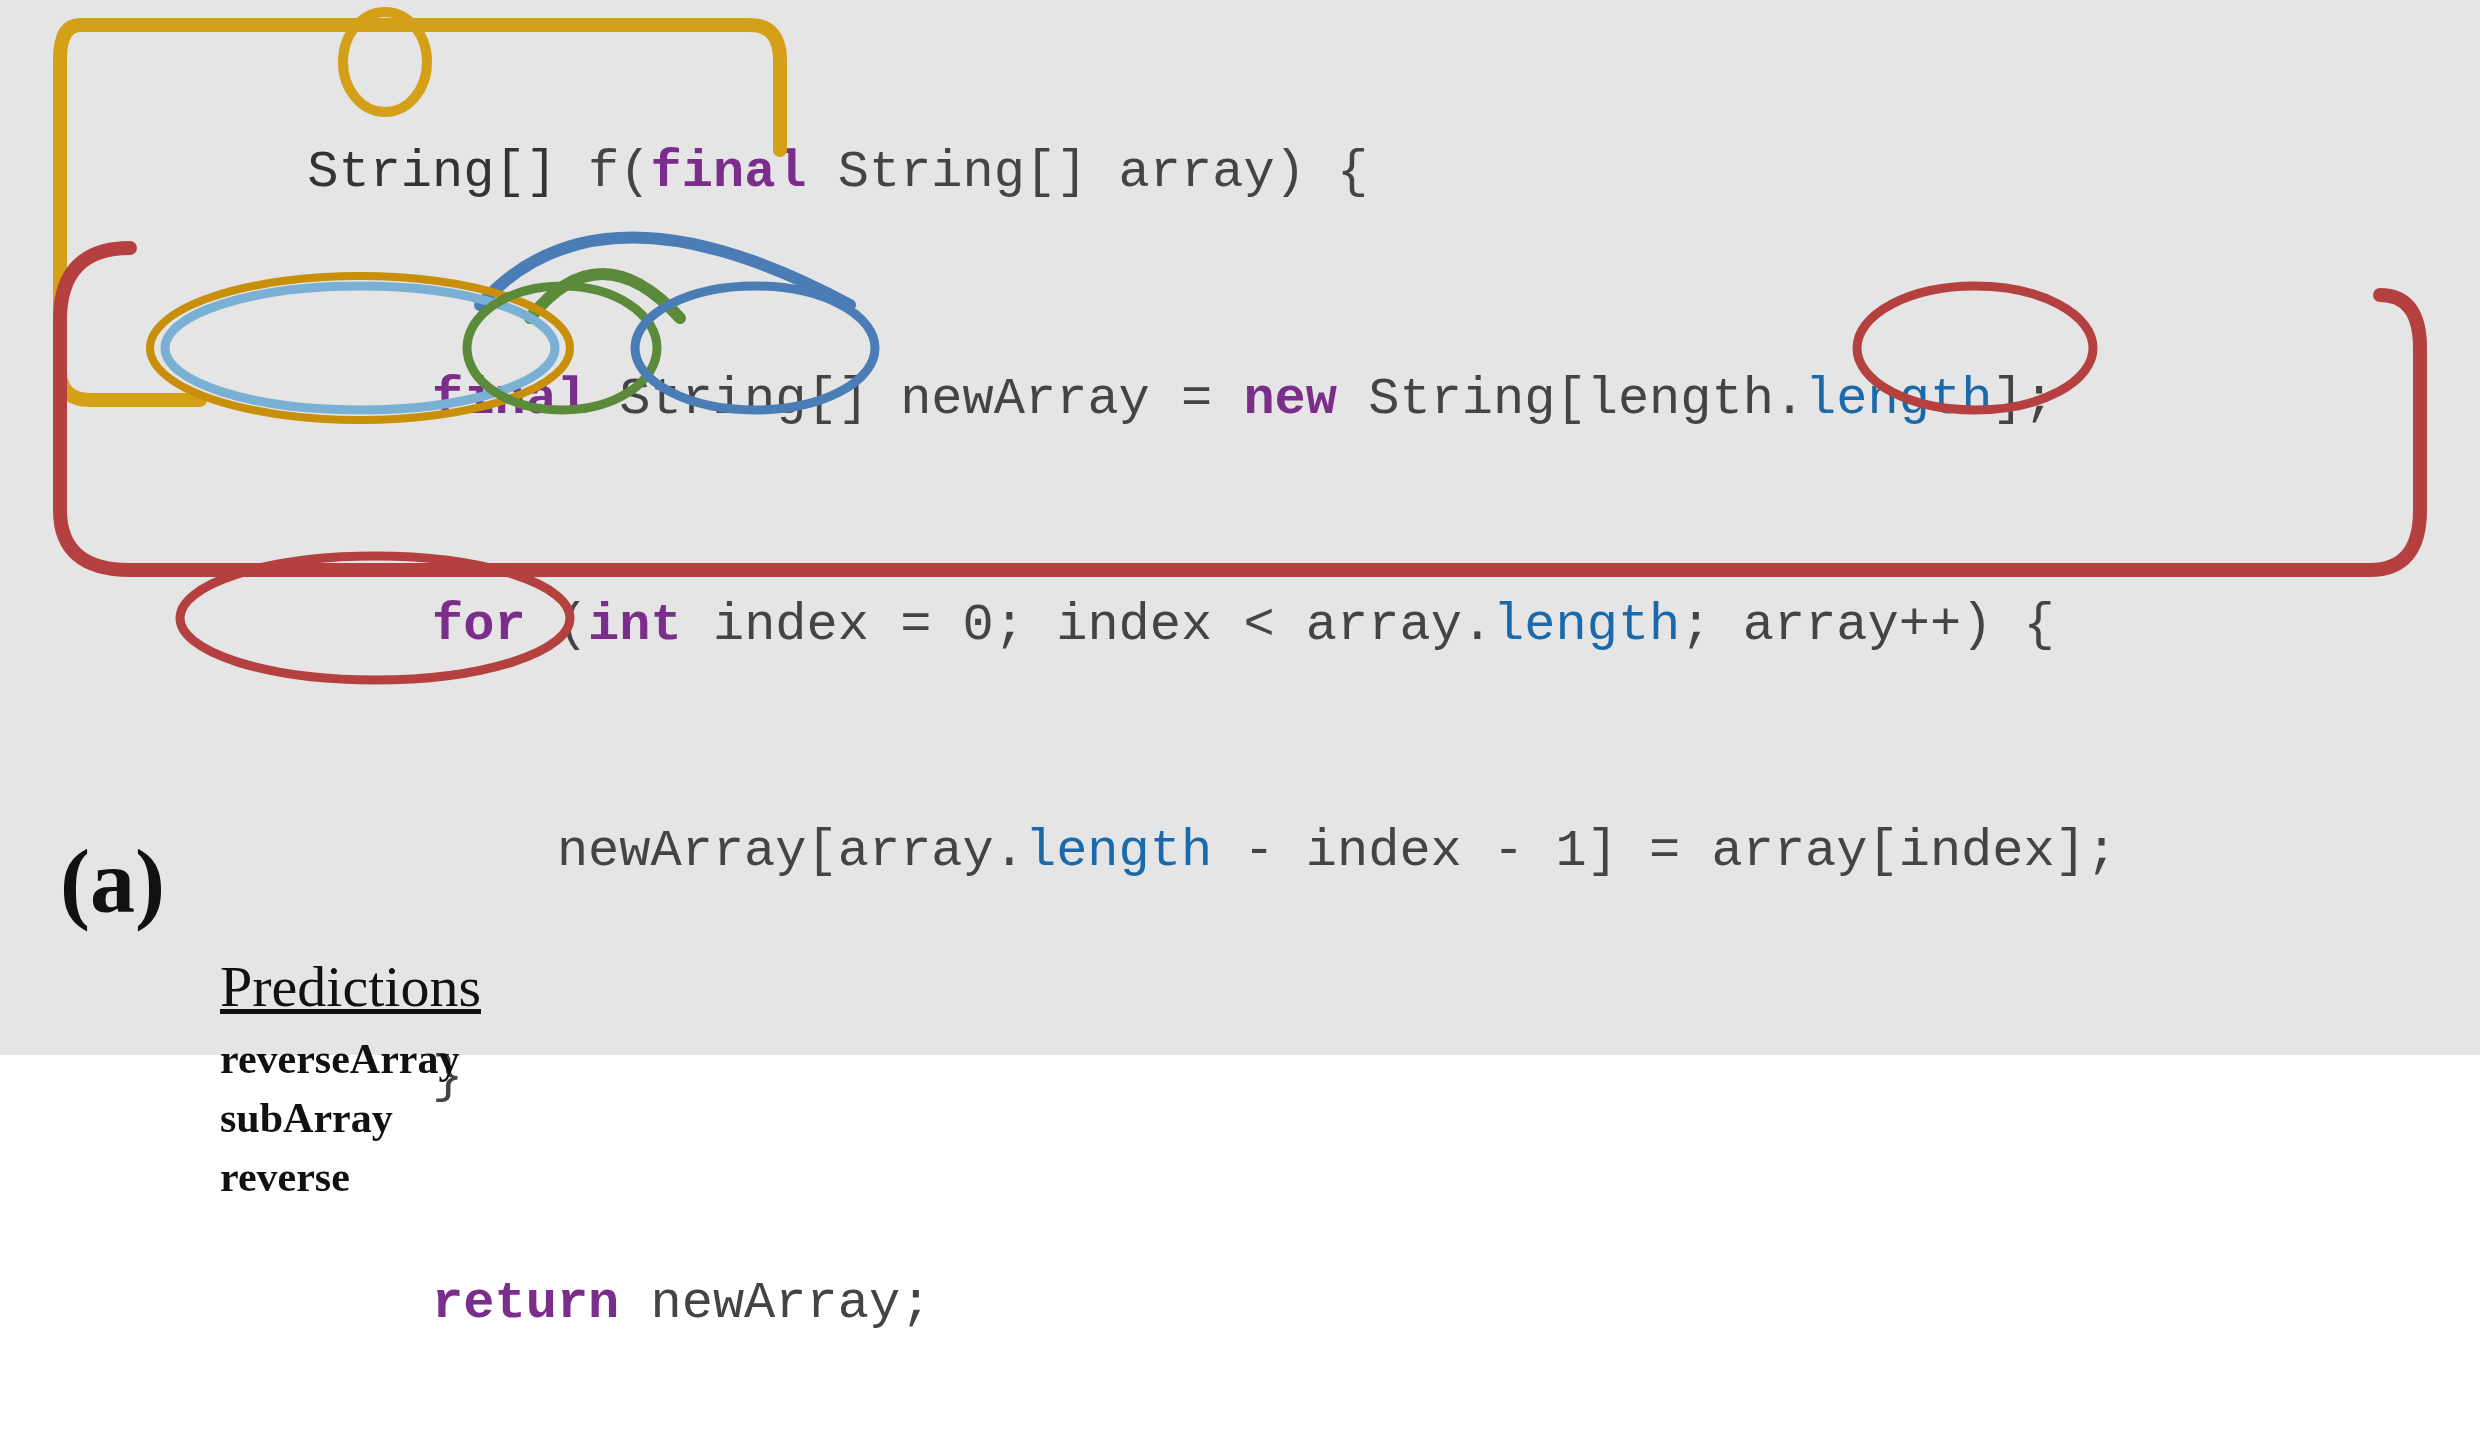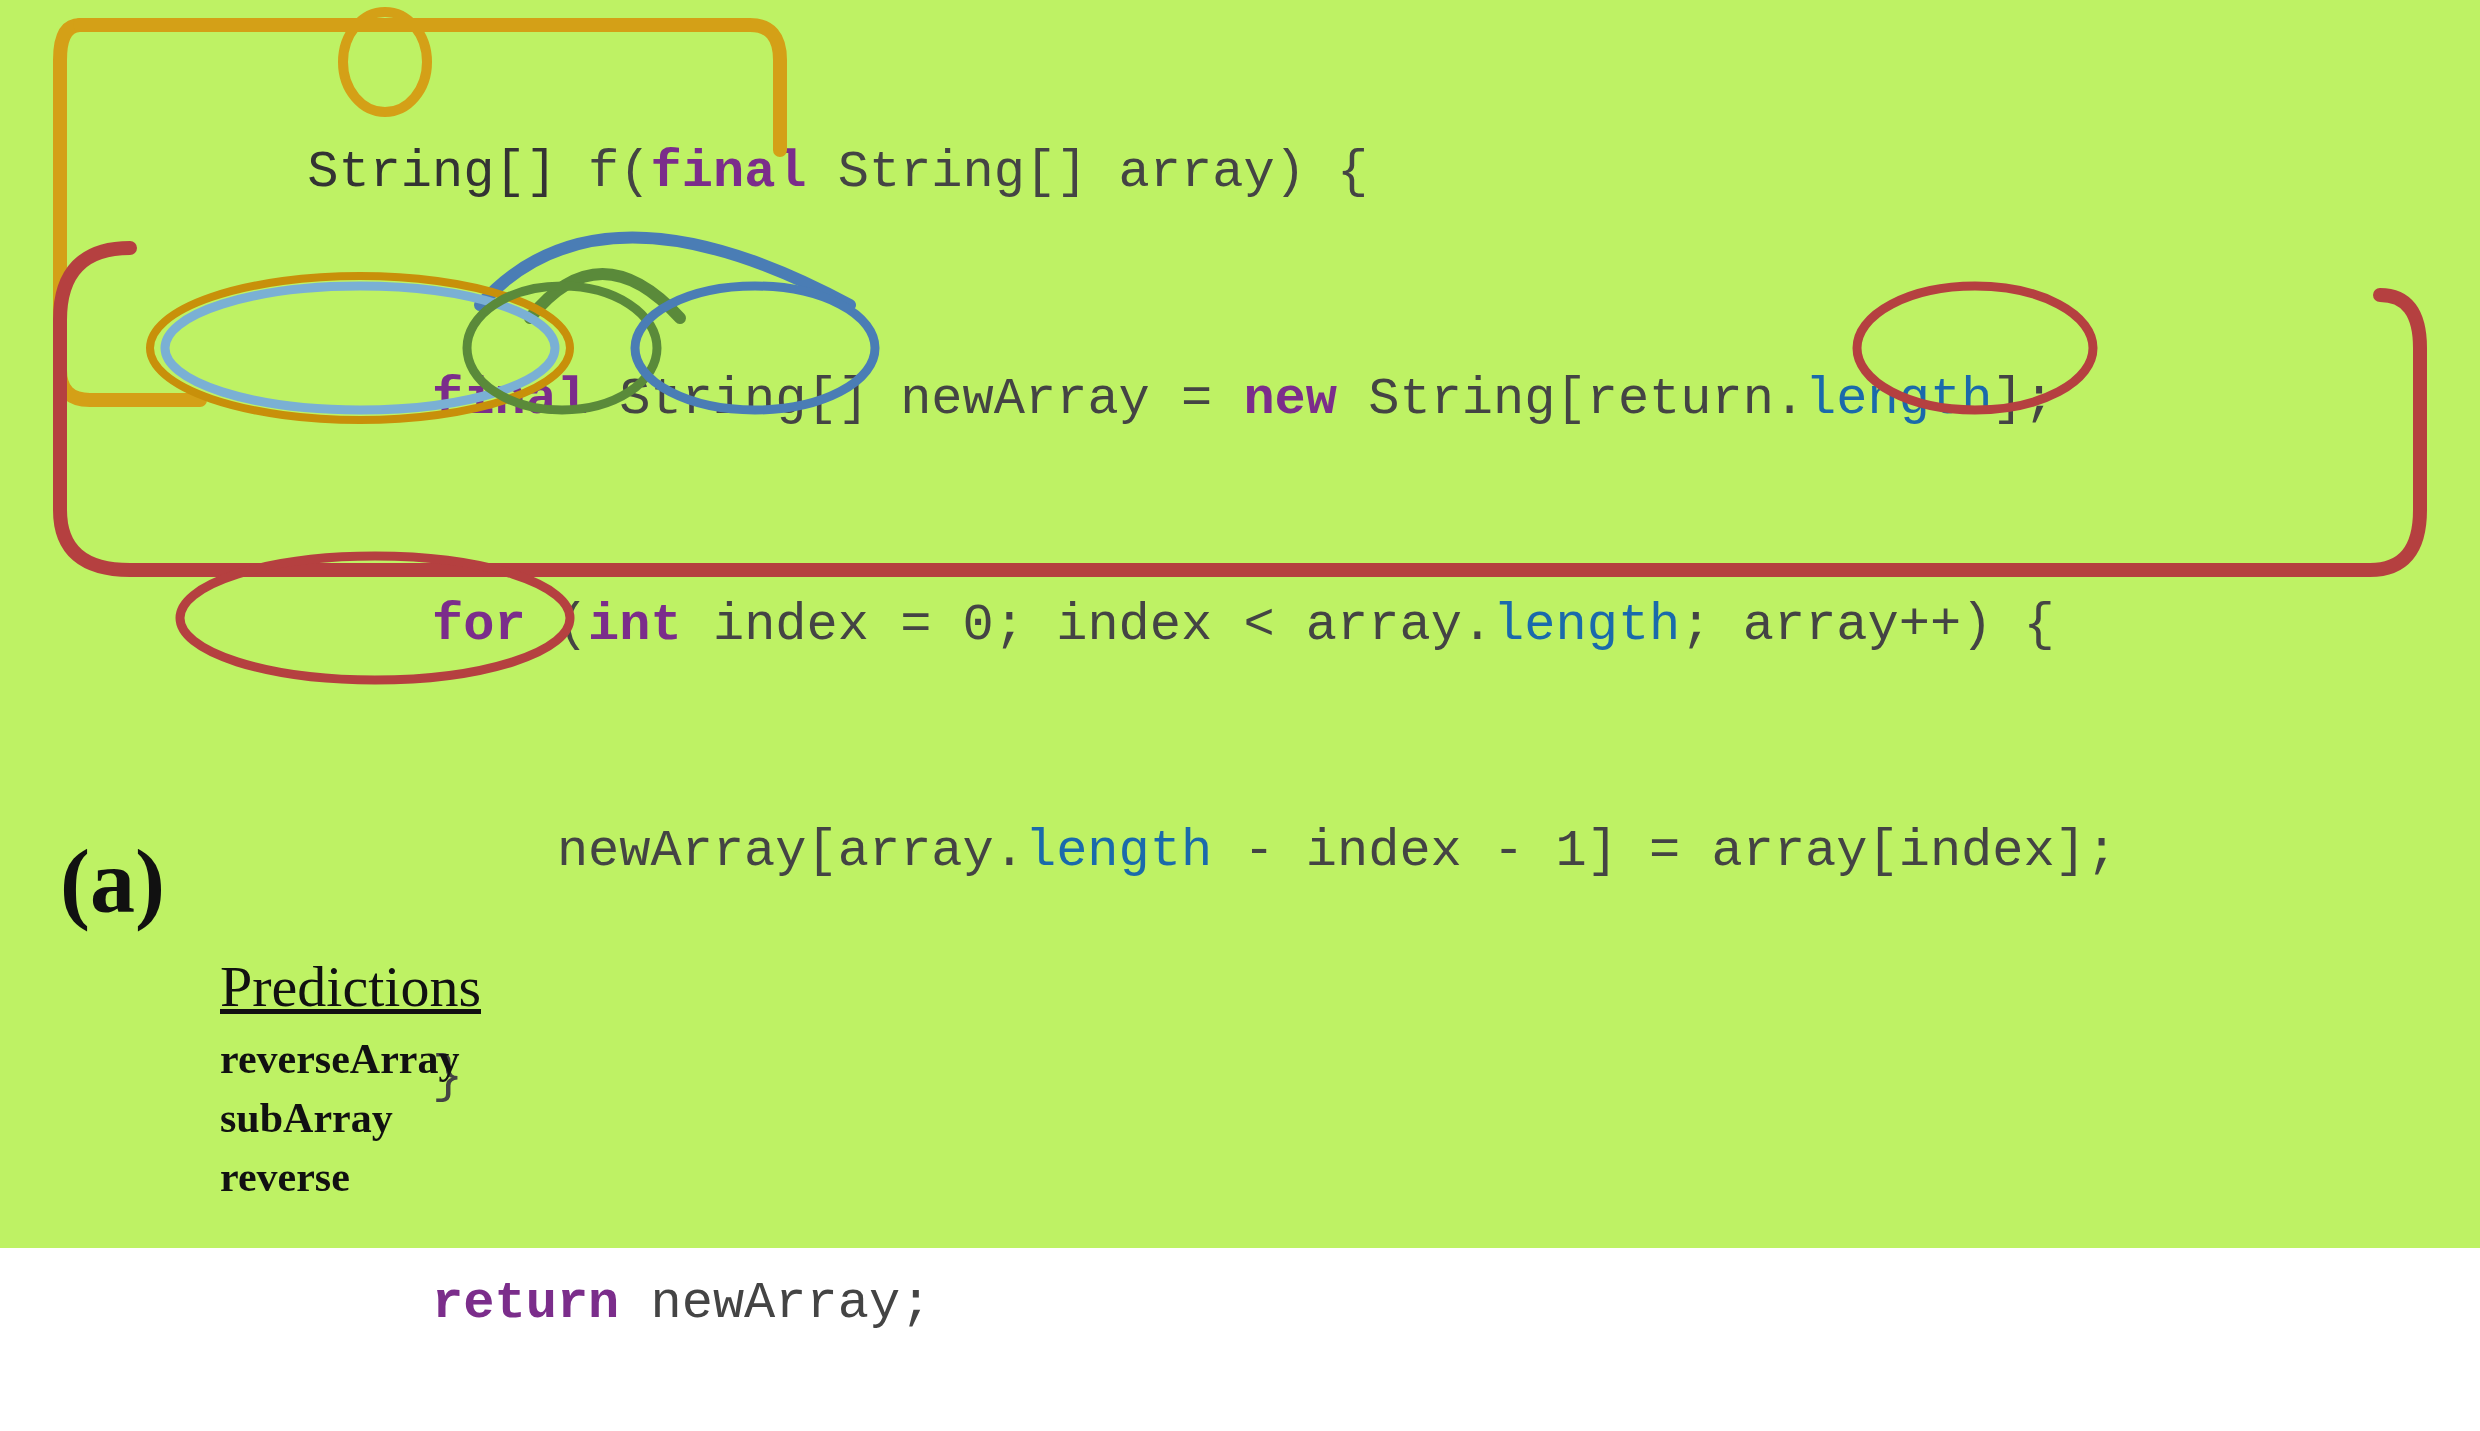--- a/index.html
+++ b/index.html
@@ -8,22 +8,22 @@
       font-family: 'Georgia', serif;
       width: 2480px;
       height: 1431px;
       overflow: hidden;
       position: relative;
     }
 
     .main-container {
       position: relative;
       width: 2480px;
-      height: 1248px;
-      background: #bef264;
+      height: 1055px;
+      background: #e5e5e5;
       padding: 40px 60px;
     }
 
     
     .code-block {
       position: relative;
       font-family: 'Courier New', Courier, monospace;
       font-size: 52px;
       line-height: 1.45;
       margin-top: 20px;
@@ -92,21 +92,21 @@
 
 <div class="main-container">
 
   <div class="code-block">
 
     <span class="code-line">
       <span class="kw-type">String[] </span><span class="kw-plain">f(</span><span class="kw-bold">final</span><span class="kw-plain"> String[] array) {</span>
     </span>
 
     <span class="code-line">
-      <span class="kw-plain">    </span><span class="kw-bold">final</span><span class="kw-plain"> String[] newArray = </span><span class="kw-bold">new</span><span class="kw-plain"> String[return.</span><span class="kw-blue">length</span><span class="kw-plain">];</span>
+      <span class="kw-plain">    </span><span class="kw-bold">final</span><span class="kw-plain"> String[] newArray = </span><span class="kw-bold">new</span><span class="kw-plain"> String[length.</span><span class="kw-blue">length</span><span class="kw-plain">];</span>
     </span>
 
     <span class="code-line">
       <span class="kw-plain">    </span><span class="kw-bold">for</span><span class="kw-plain"> (</span><span class="kw-bold">int</span><span class="kw-plain"> index = 0; index &lt; array.</span><span class="kw-blue">length</span><span class="kw-plain">; array++) {</span>
     </span>
 
     <span class="code-line">
       <span class="kw-plain">        newArray[array.</span><span class="kw-blue">length</span><span class="kw-plain"> - index - 1] = array[index];</span>
     </span>
 

